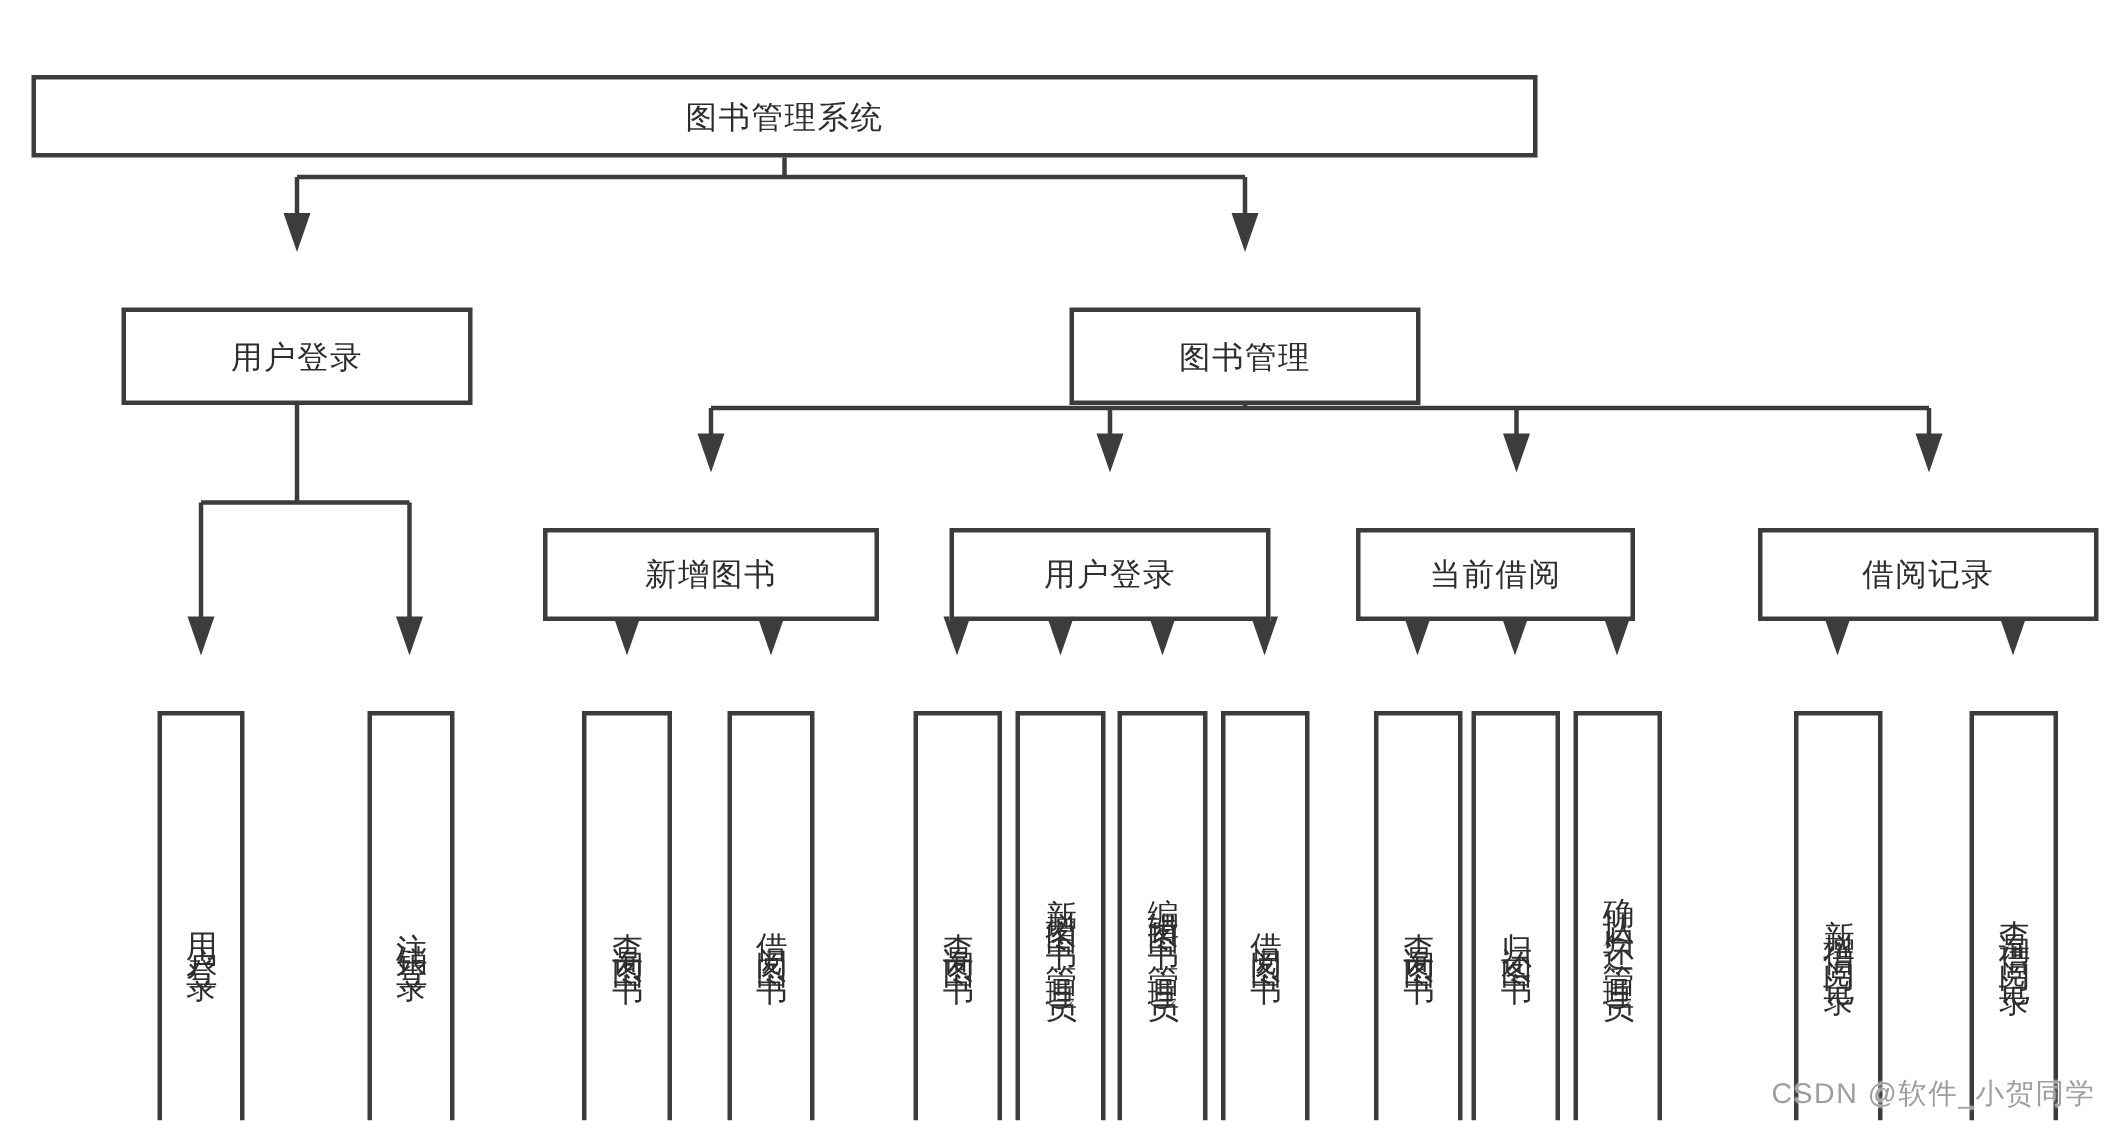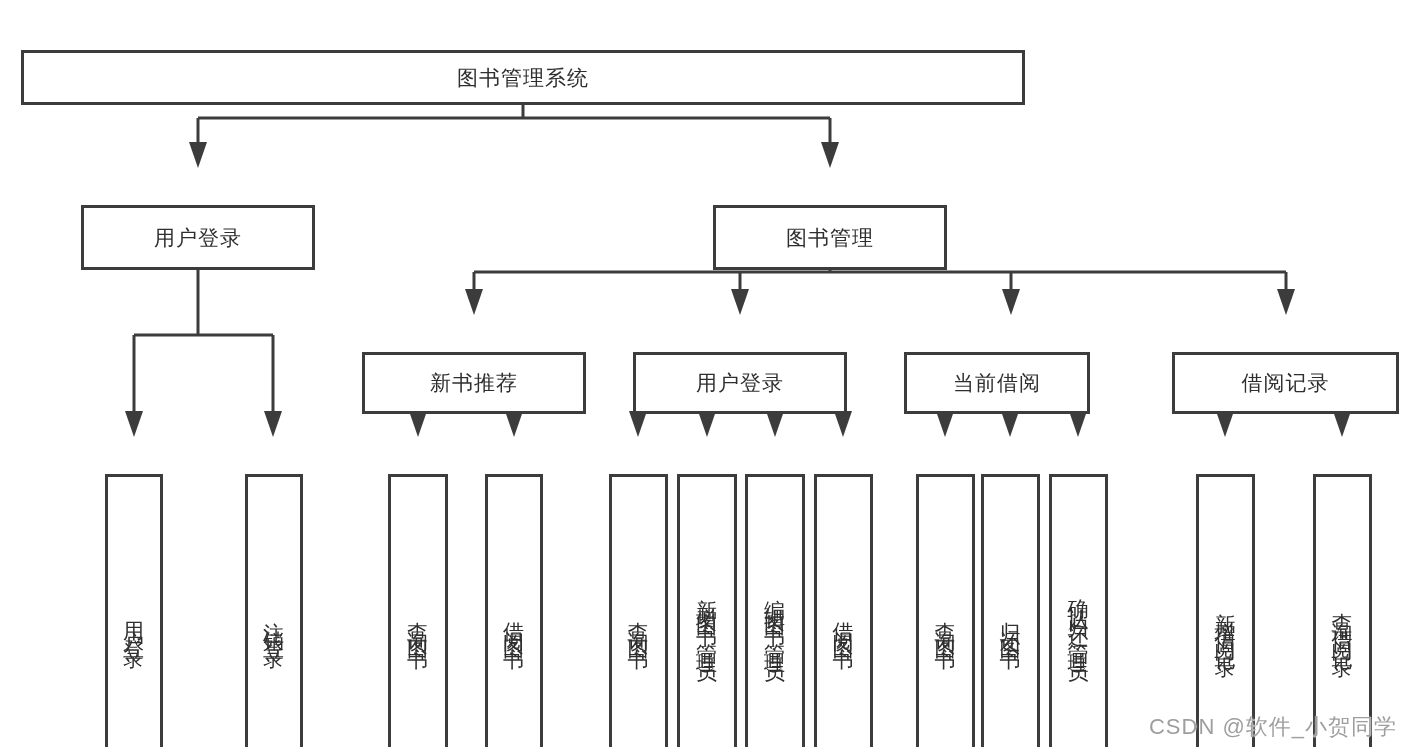--- a/index.html
+++ b/index.html
@@ -60,21 +60,21 @@
   .n-b4{left:814px;width:59px;}
   .n-c1{left:916px;width:59px;}
   .n-c2{left:981px;width:59px;}
   .n-c3{left:1049px;width:59px;}
   .n-j1{left:1196px;width:59px;}
   .n-j2{left:1313px;width:59px;}
   .watermark{
     position:absolute;
     right:8px;
     bottom:5px;
-    font-size:22px;
+    font-size:19px;
     color:var(--wm);
     text-shadow:0 0 2px #fff,0 0 1px #fff;
     letter-spacing:1px;
     z-index:5;
   }
 </style>
 </head>
 <body>
 
 <div id="canvas">
@@ -124,21 +124,21 @@
   </div>
 
   <div class="node n-l2a">
     <span>用户登录</span>
   </div>
   <div class="node n-l2b">
     <span>图书管理</span>
   </div>
 
   <div class="node n-l3a">
-    <span>新书推荐</span>
+    <span>新增图书</span>
   </div>
   <div class="node n-l3b">
     <span>用户登录</span>
   </div>
   <div class="node n-l3c">
     <span>当前借阅</span>
   </div>
   <div class="node n-l3d">
     <span>借阅记录</span>
   </div>

